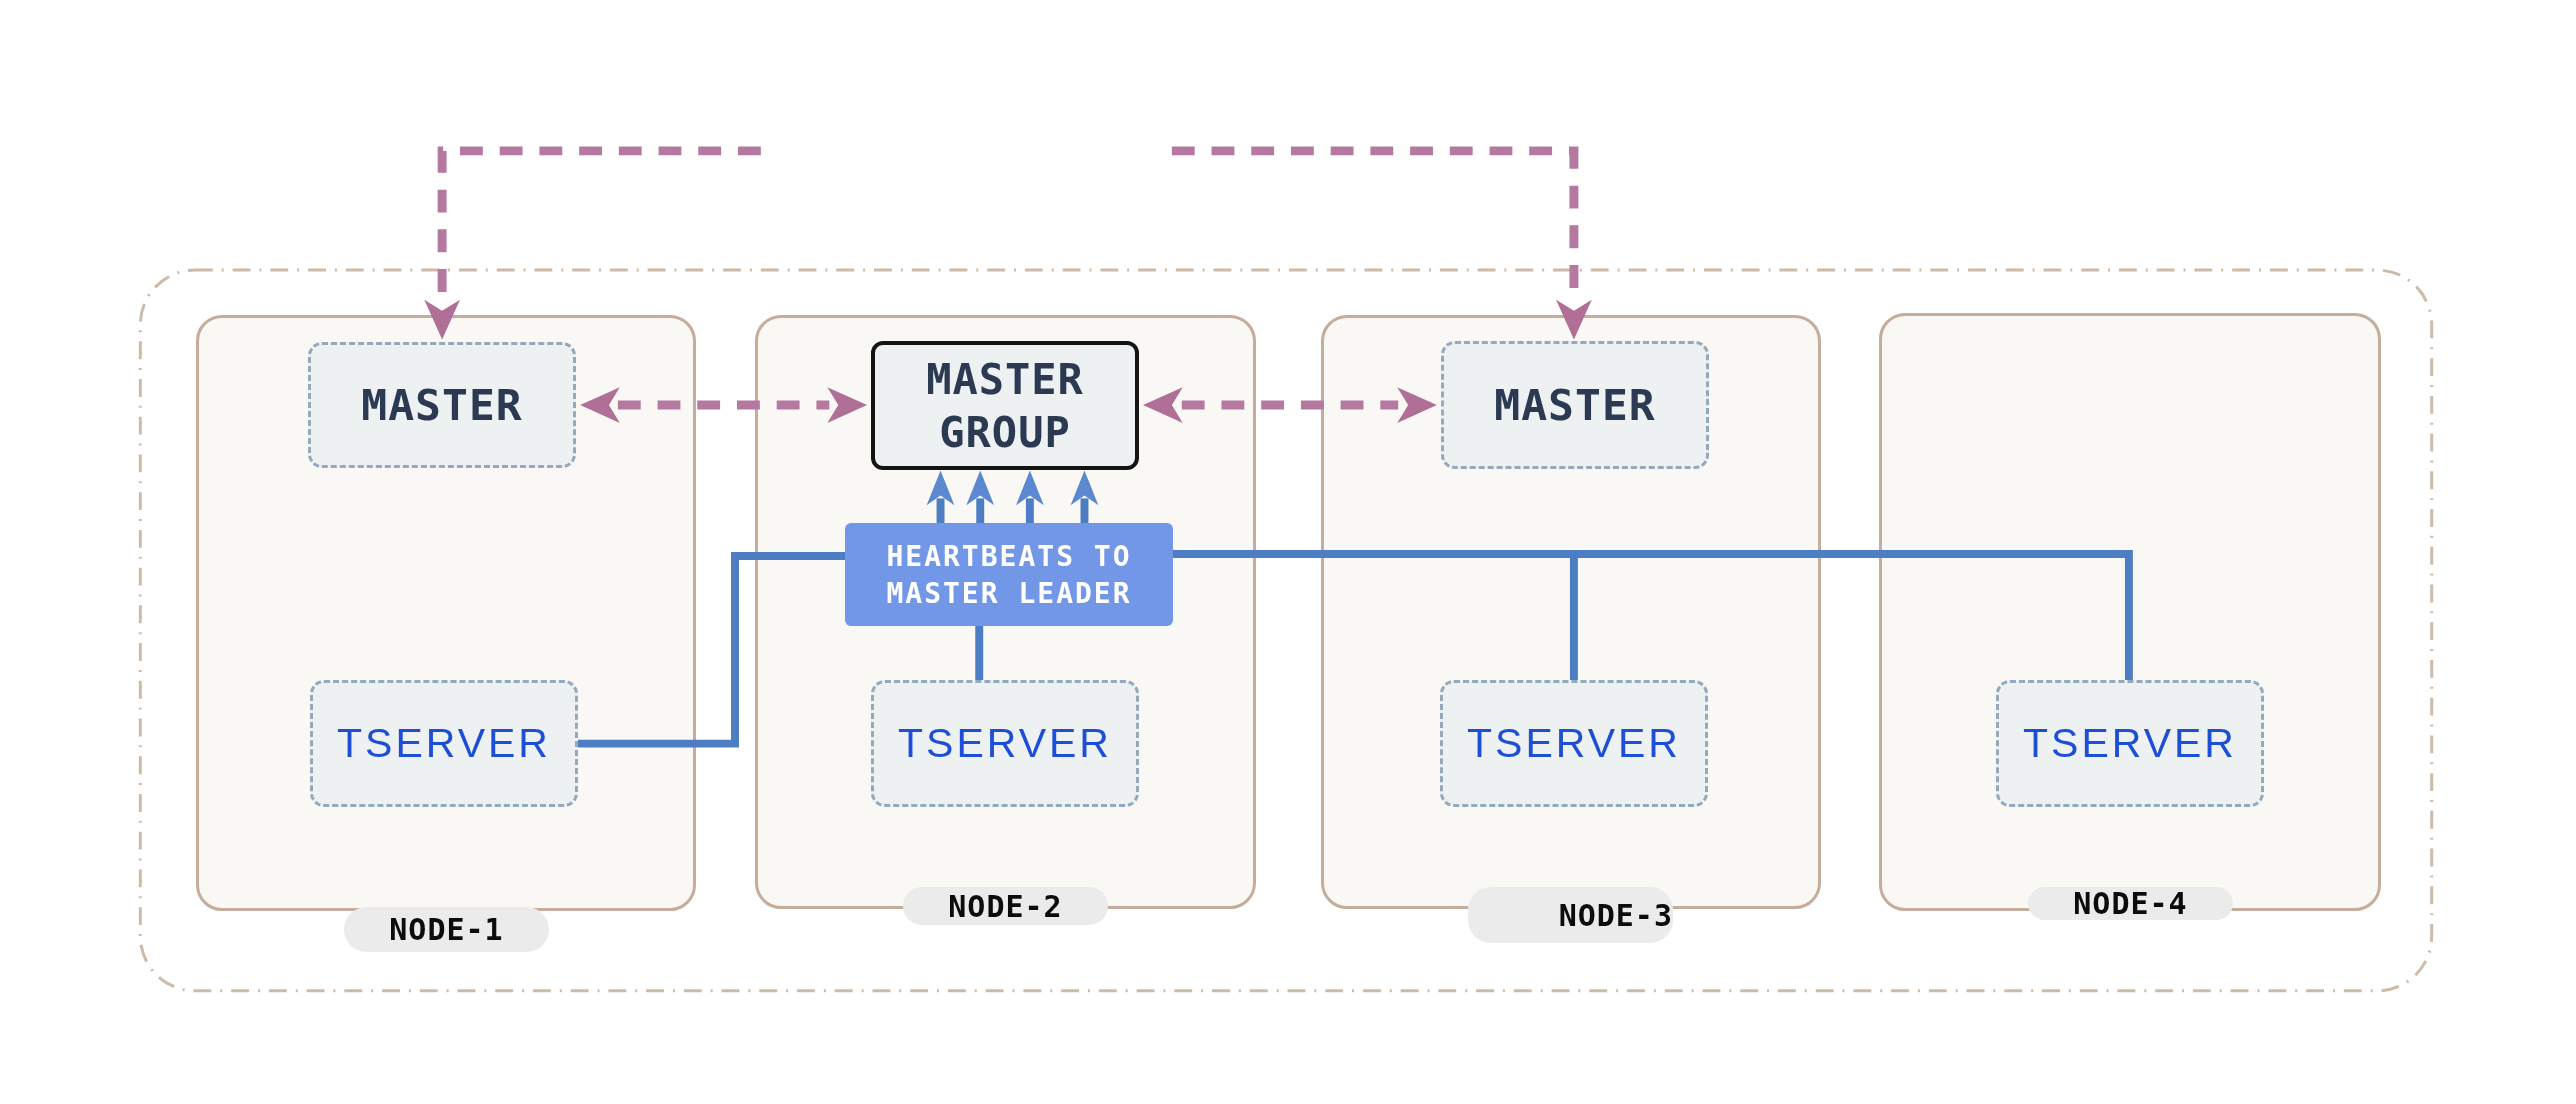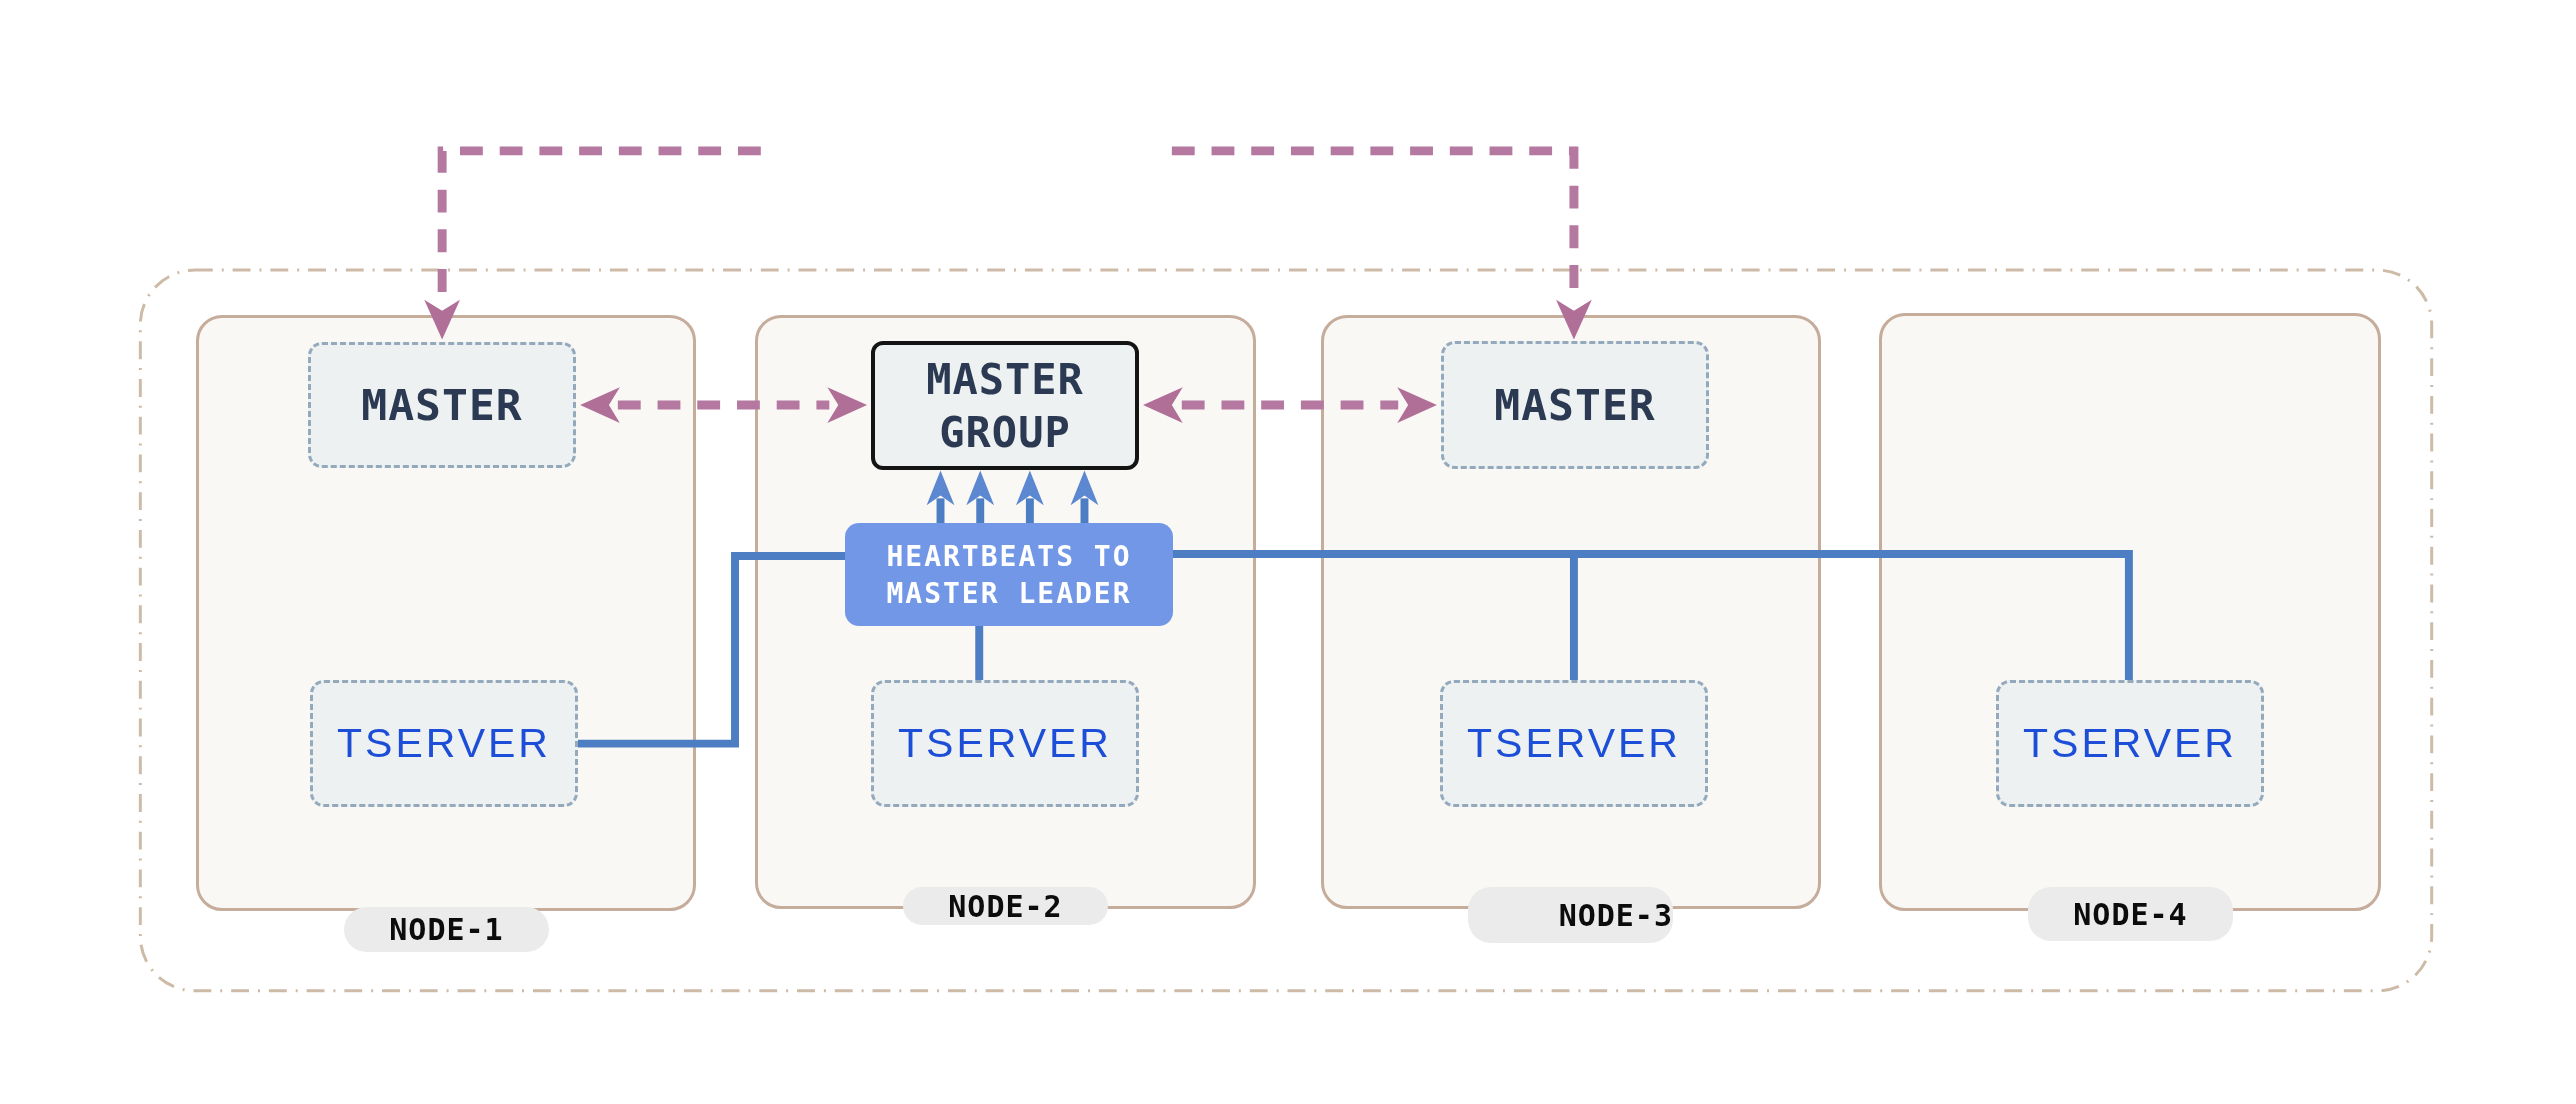--- a/index.html
+++ b/index.html
@@ -39,21 +39,21 @@
     color:#2b3a52;font-weight:bold;font-size:42px;line-height:53px;letter-spacing:1px;
   }
   .raft{
     background:#a2618a;
     border-radius:16px;
     display:flex;align-items:center;justify-content:center;
     color:#ffffff;font-weight:bold;font-size:31px;letter-spacing:3px;
   }
   .heartbeats{
     background:#7297e6;
-    border-radius:14px;
+    border-radius:6px;
     display:flex;flex-direction:column;align-items:center;justify-content:center;
     color:#ffffff;font-weight:bold;font-size:28px;line-height:37px;letter-spacing:2px;
     text-align:center;
   }
   .pill{
     background:#ebebeb;
     border-radius:23px;
     display:flex;align-items:center;justify-content:center;
     color:#0c0c0c;font-weight:bold;font-size:30px;letter-spacing:1px;
   }
@@ -139,18 +139,18 @@
 
   <div class="abs pill" style="left:344px;top:887px;width:205px;height:45px;margin-top:20px;">
     <span>NODE-1</span>
   </div>
   <div class="abs pill" style="left:903px;top:887px;width:205px;height:38px;">
     <span>NODE-2</span>
   </div>
   <div class="abs pill" style="left:1468px;top:887px;width:205px;height:56px;justify-content:flex-end;">
     <span>NODE-3</span>
   </div>
-  <div class="abs pill" style="left:2028px;top:887px;width:205px;height:54px;">
+  <div class="abs pill" style="left:2028px;top:887px;width:205px;height:33px;">
     <span>NODE-4</span>
   </div>
 
 </div>
 
 
 </body></html>

